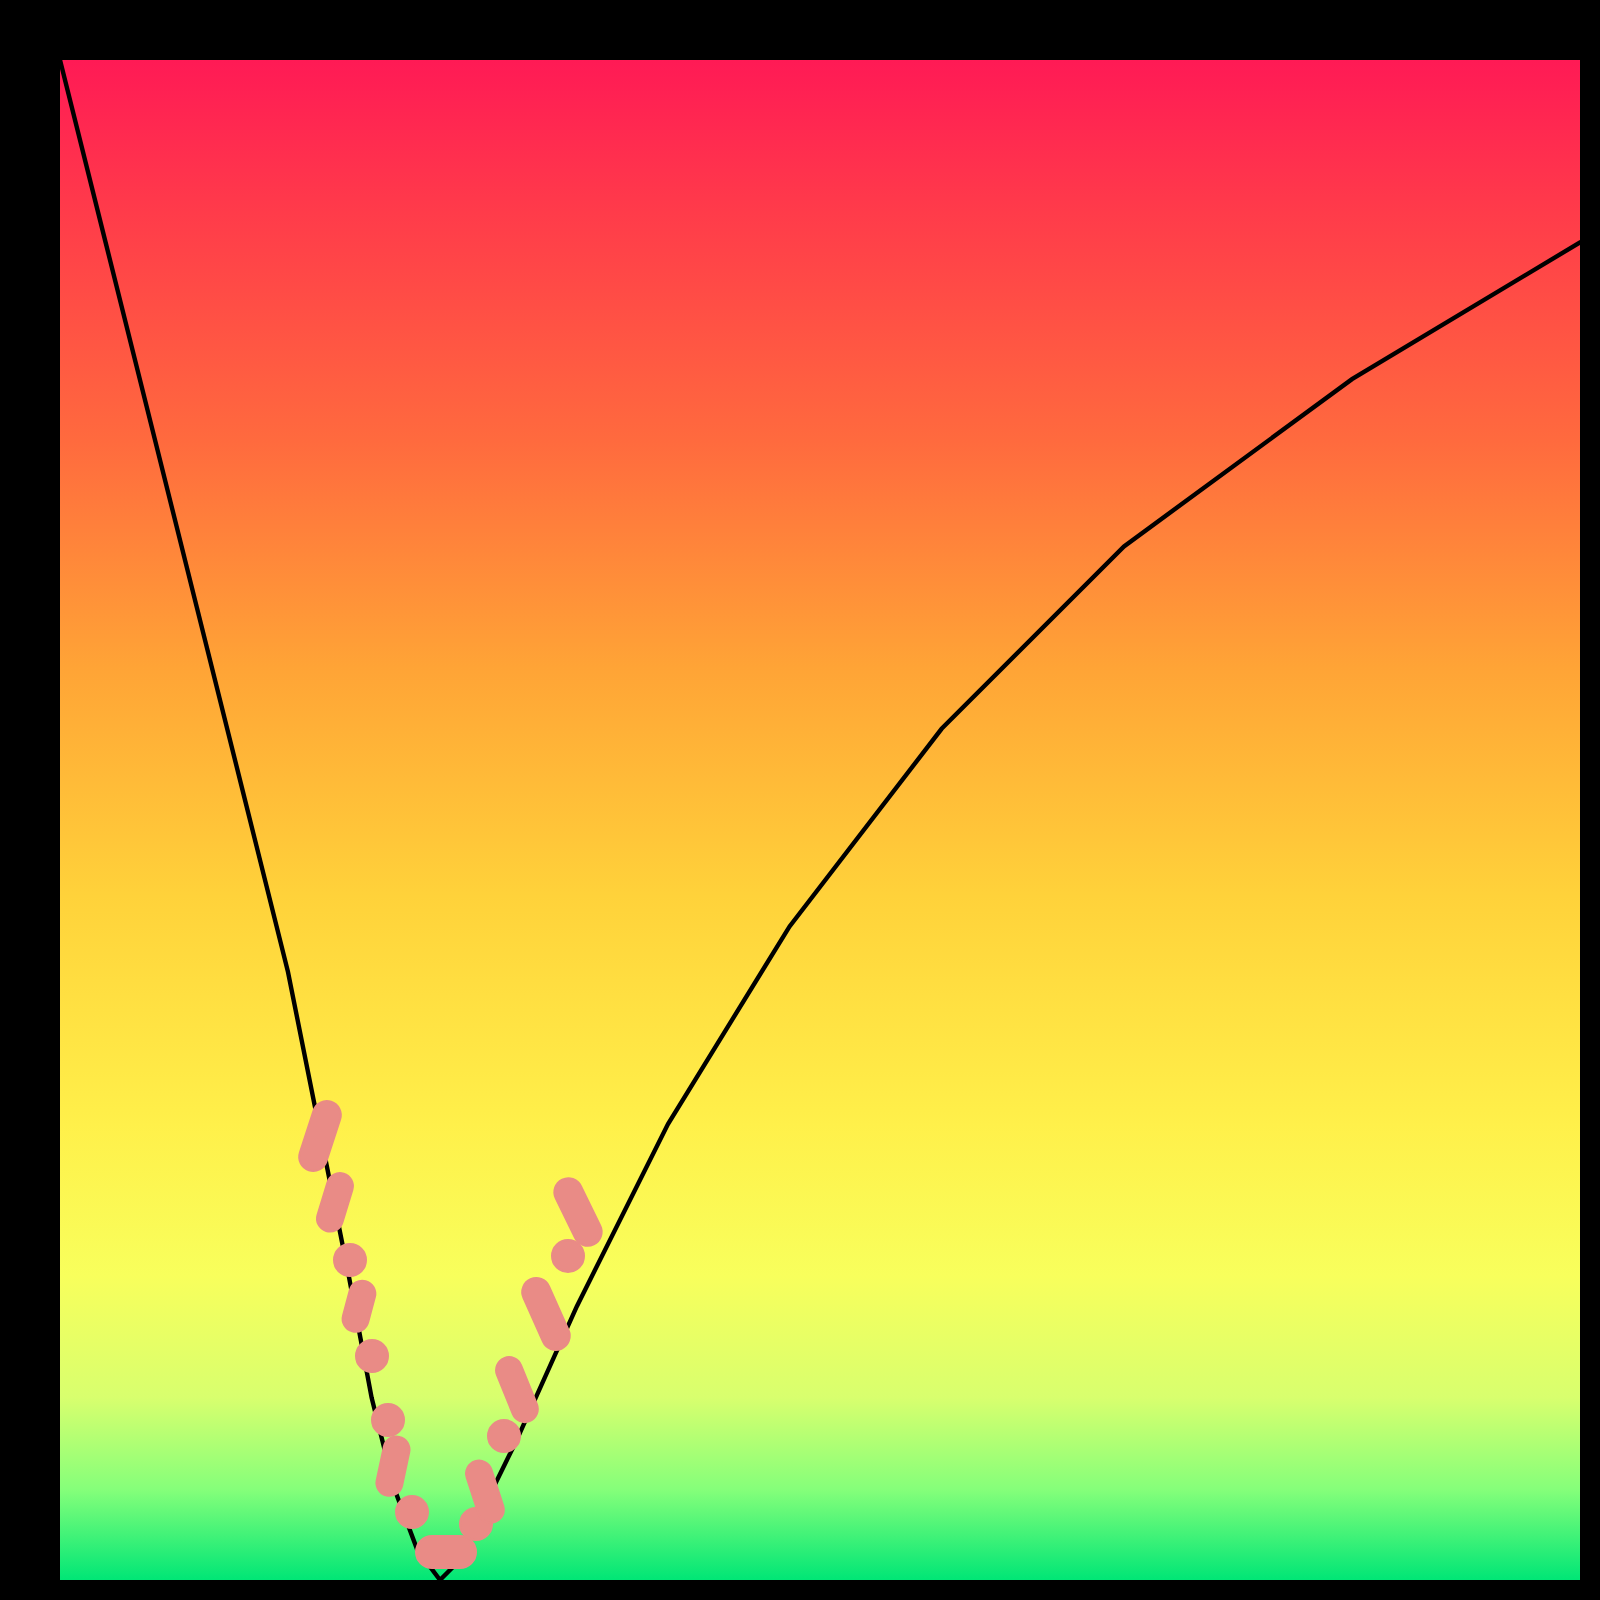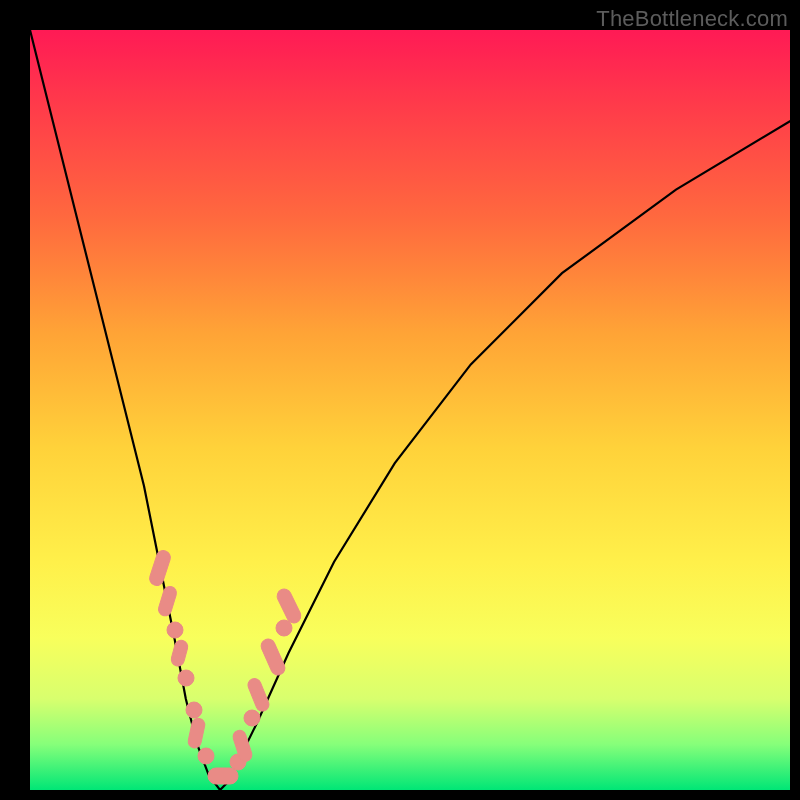--- a/index.html
+++ b/index.html
@@ -102,15 +102,14 @@
         <circle cx="222" cy="688" r="8"></circle>
         <rect x="222" y="648" width="13" height="34" rx="6.5" transform="rotate(-22 228 665)"></rect>
         <rect x="236" y="608" width="14" height="38" rx="7" transform="rotate(-24 243 627)"></rect>
         <circle cx="254" cy="598" r="8"></circle>
         <rect x="252" y="558" width="14" height="36" rx="7" transform="rotate(-26 259 576)"></rect>
       </g>
     </svg>
 
   </div>
 
-  <div class="watermark">TheBottleneck.com</div>
 
 </div>
 
 </body></html>

